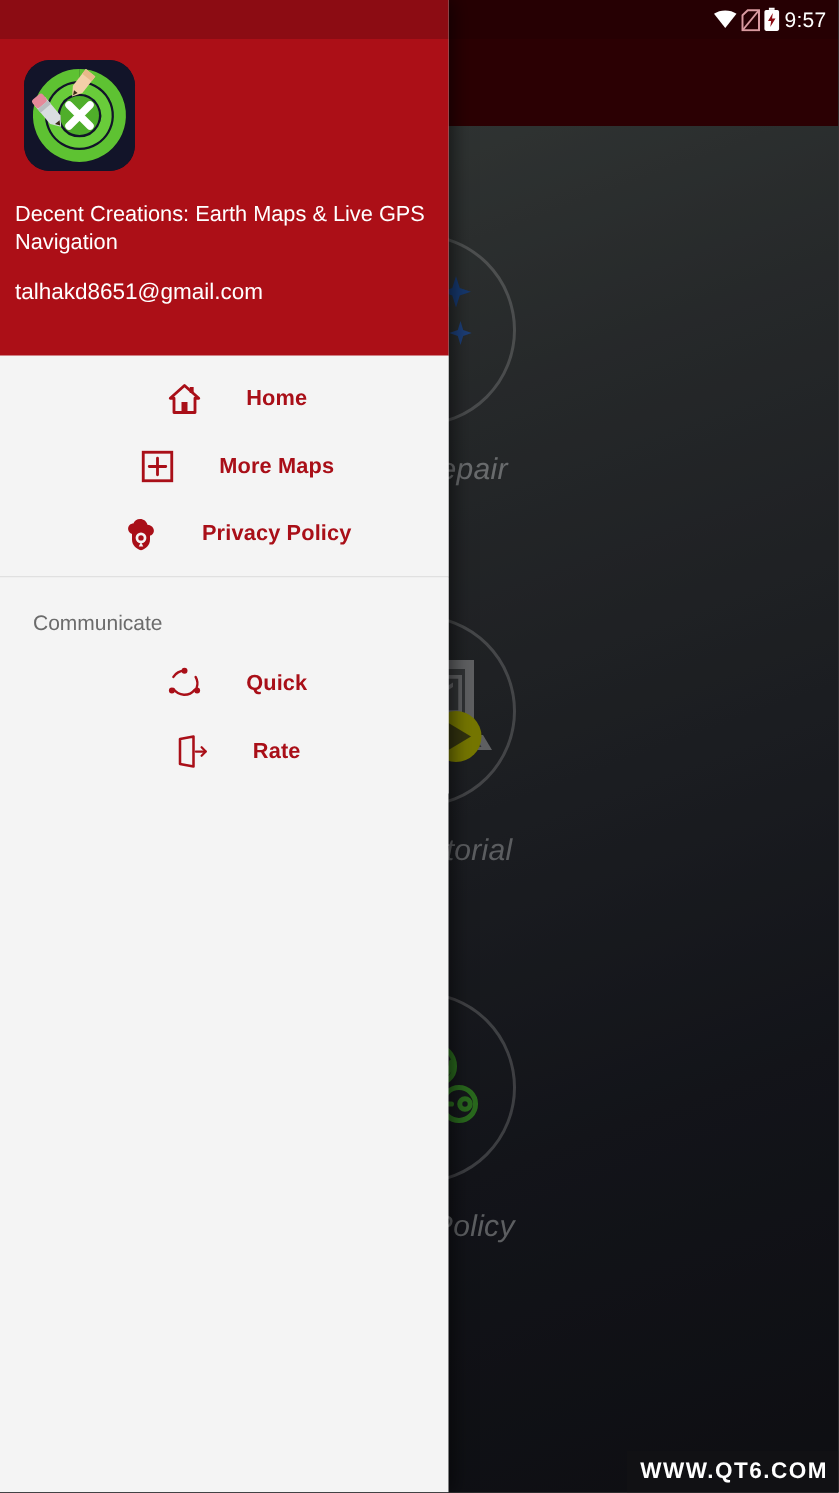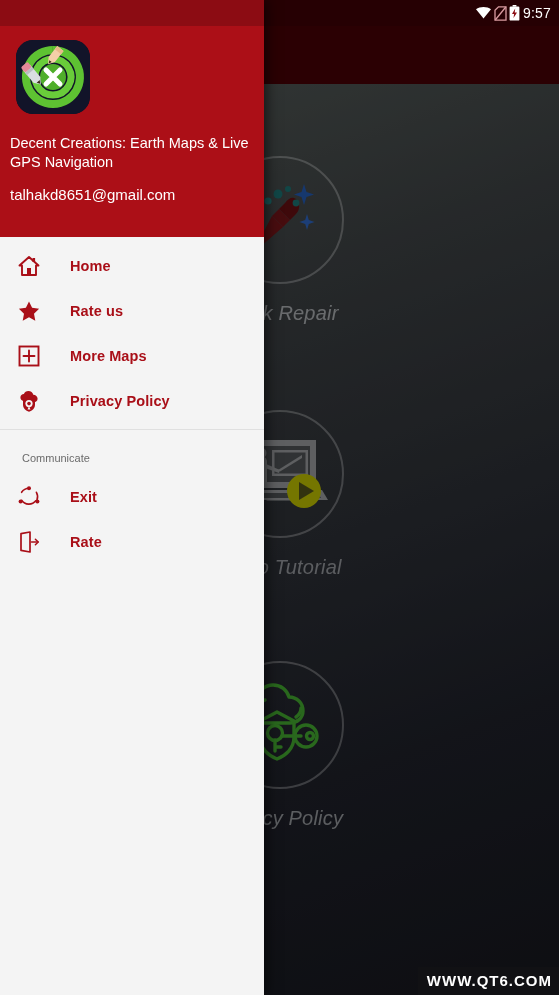--- a/index.html
+++ b/index.html
@@ -84,21 +84,21 @@
     inset: 0;
     background: rgba(0,0,0,0.34);
     pointer-events: none;
   }
 
   
   .drawer {
     position: absolute;
     left: 0;
     top: 0;
-    width: 264px;
+    width: 299px;
     height: 995px;
     background: #f4f4f4;
     box-shadow: 3px 0 12px rgba(0,0,0,0.55);
     z-index: 5;
   }
   .drawer-statusbar {
     height: 26px;
     background: #8c0c13;
   }
   .drawer-header {
@@ -139,38 +139,39 @@
     height: 1px;
     background: #e0e0e0;
     margin: 0;
   }
   .menu-item {
     display: flex;
     align-items: center;
     height: 45px;
     padding: 0 0 0 14px;
     cursor: pointer;
+    justify-content: center;
   }
   .menu-icon {
     width: 30px;
     height: 30px;
     display: flex;
     align-items: center;
     justify-content: center;
     flex: 0 0 30px;
   }
   .menu-label {
     margin-left: 26px;
     font-size: 14.5px;
     font-weight: bold;
     color: #a90f18;
     letter-spacing: 0.1px;
   }
   .group-title {
-    font-size: 11px;
+    font-size: 14px;
     color: #6b6b6b;
     padding: 16px 0 10px 22px;
   }
 
   
   .statusbar {
     position: absolute;
     left: 0; right: 0; top: 0;
     height: 26px;
     z-index: 20;
@@ -316,28 +317,20 @@
         <span class="menu-icon">
           <svg width="24" height="24" viewBox="0 0 24 24">
             <path d="M12 3 L21.5 11.5 L19 11.5 L19 21 L5 21 L5 11.5 L2.5 11.5 Z" fill="none" stroke="#a90f18" stroke-width="1.9" stroke-linejoin="round"></path>
             <rect x="15.5" y="4" width="2.6" height="4" fill="#a90f18"></rect>
             <rect x="10" y="14" width="4" height="7" fill="#a90f18"></rect>
           </svg>
         </span>
         <span class="menu-label">Home</span>
       </div>
 
-      <div class="menu-item">
-        <span class="menu-icon">
-          <svg width="24" height="24" viewBox="0 0 24 24">
-            <path d="M12 2.4 L15.1 8.8 L22.1 9.8 L17 14.7 L18.3 21.7 L12 18.3 L5.7 21.7 L7 14.7 L1.9 9.8 L8.9 8.8 Z" fill="#a90f18"></path>
-          </svg>
-        </span>
-        <span class="menu-label">Rate us</span>
-      </div>
 
       <div class="menu-item">
         <span class="menu-icon">
           <svg width="24" height="24" viewBox="0 0 24 24">
             <rect x="2.5" y="2.5" width="19" height="19" fill="none" stroke="#a90f18" stroke-width="1.9"></rect>
             <path d="M12 6.5 V17.5 M6.5 12 H17.5" stroke="#a90f18" stroke-width="1.9" stroke-linecap="round"></path>
           </svg>
         </span>
         <span class="menu-label">More Maps</span>
       </div>
@@ -365,21 +358,21 @@
         <span class="menu-icon">
           <svg width="24" height="24" viewBox="0 0 24 24">
             <path d="M12 3.2 a8.8 8.8 0 0 0 -7.4 4.1" fill="none" stroke="#a90f18" stroke-width="1.6" stroke-linecap="round"></path>
             <path d="M19.4 7.3 a8.8 8.8 0 0 1 0.6 7.6" fill="none" stroke="#a90f18" stroke-width="1.6" stroke-linecap="round"></path>
             <path d="M4.6 15.3 a8.8 8.8 0 0 0 14.2 0.5" fill="none" stroke="#a90f18" stroke-width="1.6" stroke-linecap="round"></path>
             <circle cx="12" cy="3.2" r="2" fill="#a90f18"></circle>
             <circle cx="3.6" cy="16.4" r="2" fill="#a90f18"></circle>
             <circle cx="20.4" cy="16.4" r="2" fill="#a90f18"></circle>
           </svg>
         </span>
-        <span class="menu-label">Exit</span>
+        <span class="menu-label">Quick</span>
       </div>
 
       <div class="menu-item">
         <span class="menu-icon">
           <svg width="24" height="24" viewBox="0 0 24 24">
             <path d="M4 3.6 L13 2 V22 L4 20.4 Z" fill="none" stroke="#a90f18" stroke-width="1.7" stroke-linejoin="round"></path>
             <path d="M14.5 12 H21" stroke="#a90f18" stroke-width="1.5" stroke-linecap="round"></path>
             <path d="M18.4 9.2 L21.2 12 L18.4 14.8" fill="none" stroke="#a90f18" stroke-width="1.5" stroke-linecap="round" stroke-linejoin="round"></path>
           </svg>
         </span>

